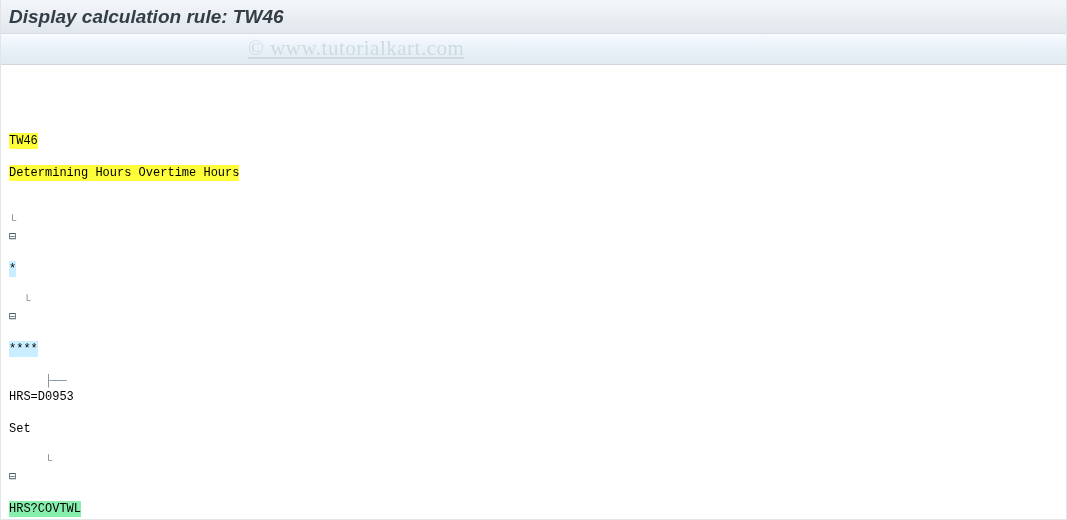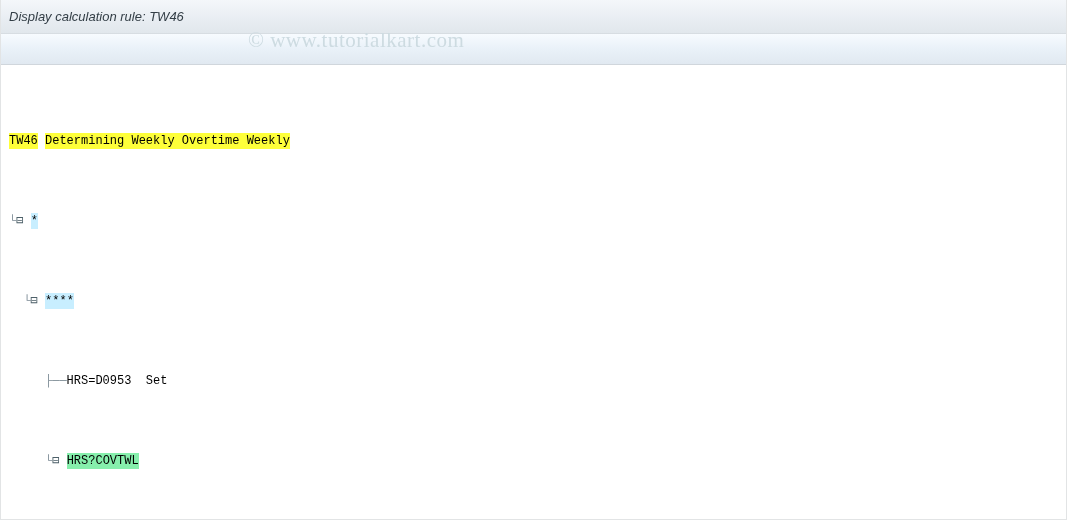--- a/index.html
+++ b/index.html
@@ -19,56 +19,58 @@
   }
   .header-bar {
     height: 34px;
     background: linear-gradient(to bottom, #f4f7fa 0%, #e8edf2 60%, #e1e7ec 100%);
     border-bottom: 1px solid #d7dde2;
     display: flex;
     align-items: center;
     padding-left: 8px;
   }
   .header-title {
-    font-size: 13px;
-    font-weight: normal;
+    font-size: 19px;
+    font-weight: bold;
     font-style: italic;
     color: #333e46;
   }
   .toolbar-strip {
     height: 31px;
     background: linear-gradient(to bottom, #f7fbff 0%, #e9f1f8 50%, #e1e9f1 100%);
     border-bottom: 1px solid #d0d6dc;
     position: relative;
   }
   .watermark {
     position: absolute;
-    top: 28px; left: 247px;
+    top: 36px; left: 247px;
     font-size: 21px;
     color: #cddbe1;
     font-family: Georgia, 'Times New Roman', serif;
     font-weight: normal;
     letter-spacing: 0.5px;
     pointer-events: none;
+    text-decoration: underline;
   }
   .treearea {
     position: relative;
     padding-top: 4px;
     font-family: "Courier New", Courier, monospace;
     font-size: 12px;
     color: #000;
     white-space: pre;
     line-height: 16px;
   }
   .row {
     height: 16px;
     display: flex;
-    align-items: flex-end;
+    align-items: flex-start;
     white-space: pre;
     padding-left: 8px;
+    flex-direction: column;
   }
   .seg { display: inline; }
   .connector { color: #7b8a94; }
   .conE { color: #4d6069; }
   .hl-yellow { background: #feff3a; }
   .hl-blue   { background: #c8eeff; }
   .hl-gr-br  { background: #86efac; } 
 </style>
 </head>
 <body>
@@ -79,21 +81,21 @@
   <div class="toolbar-strip"></div>
 
   <div class="watermark">© www.tutorialkart.com</div>
 
   <div class="treearea">
 
     
     <div class="row">
       <span class="seg hl-yellow">TW46</span>
       <span class="seg"> </span>
-      <span class="seg hl-yellow">Determining Weekly Overtime Weekly</span>
+      <span class="seg hl-yellow">Determining Hours Overtime Hours</span>
     </div>
 
     
     <div class="row">
       <span class="seg connector">└</span>
       <span class="seg conE">⊟</span>
       <span class="seg"> </span>
       <span class="seg hl-blue">*</span>
     </div>
 

